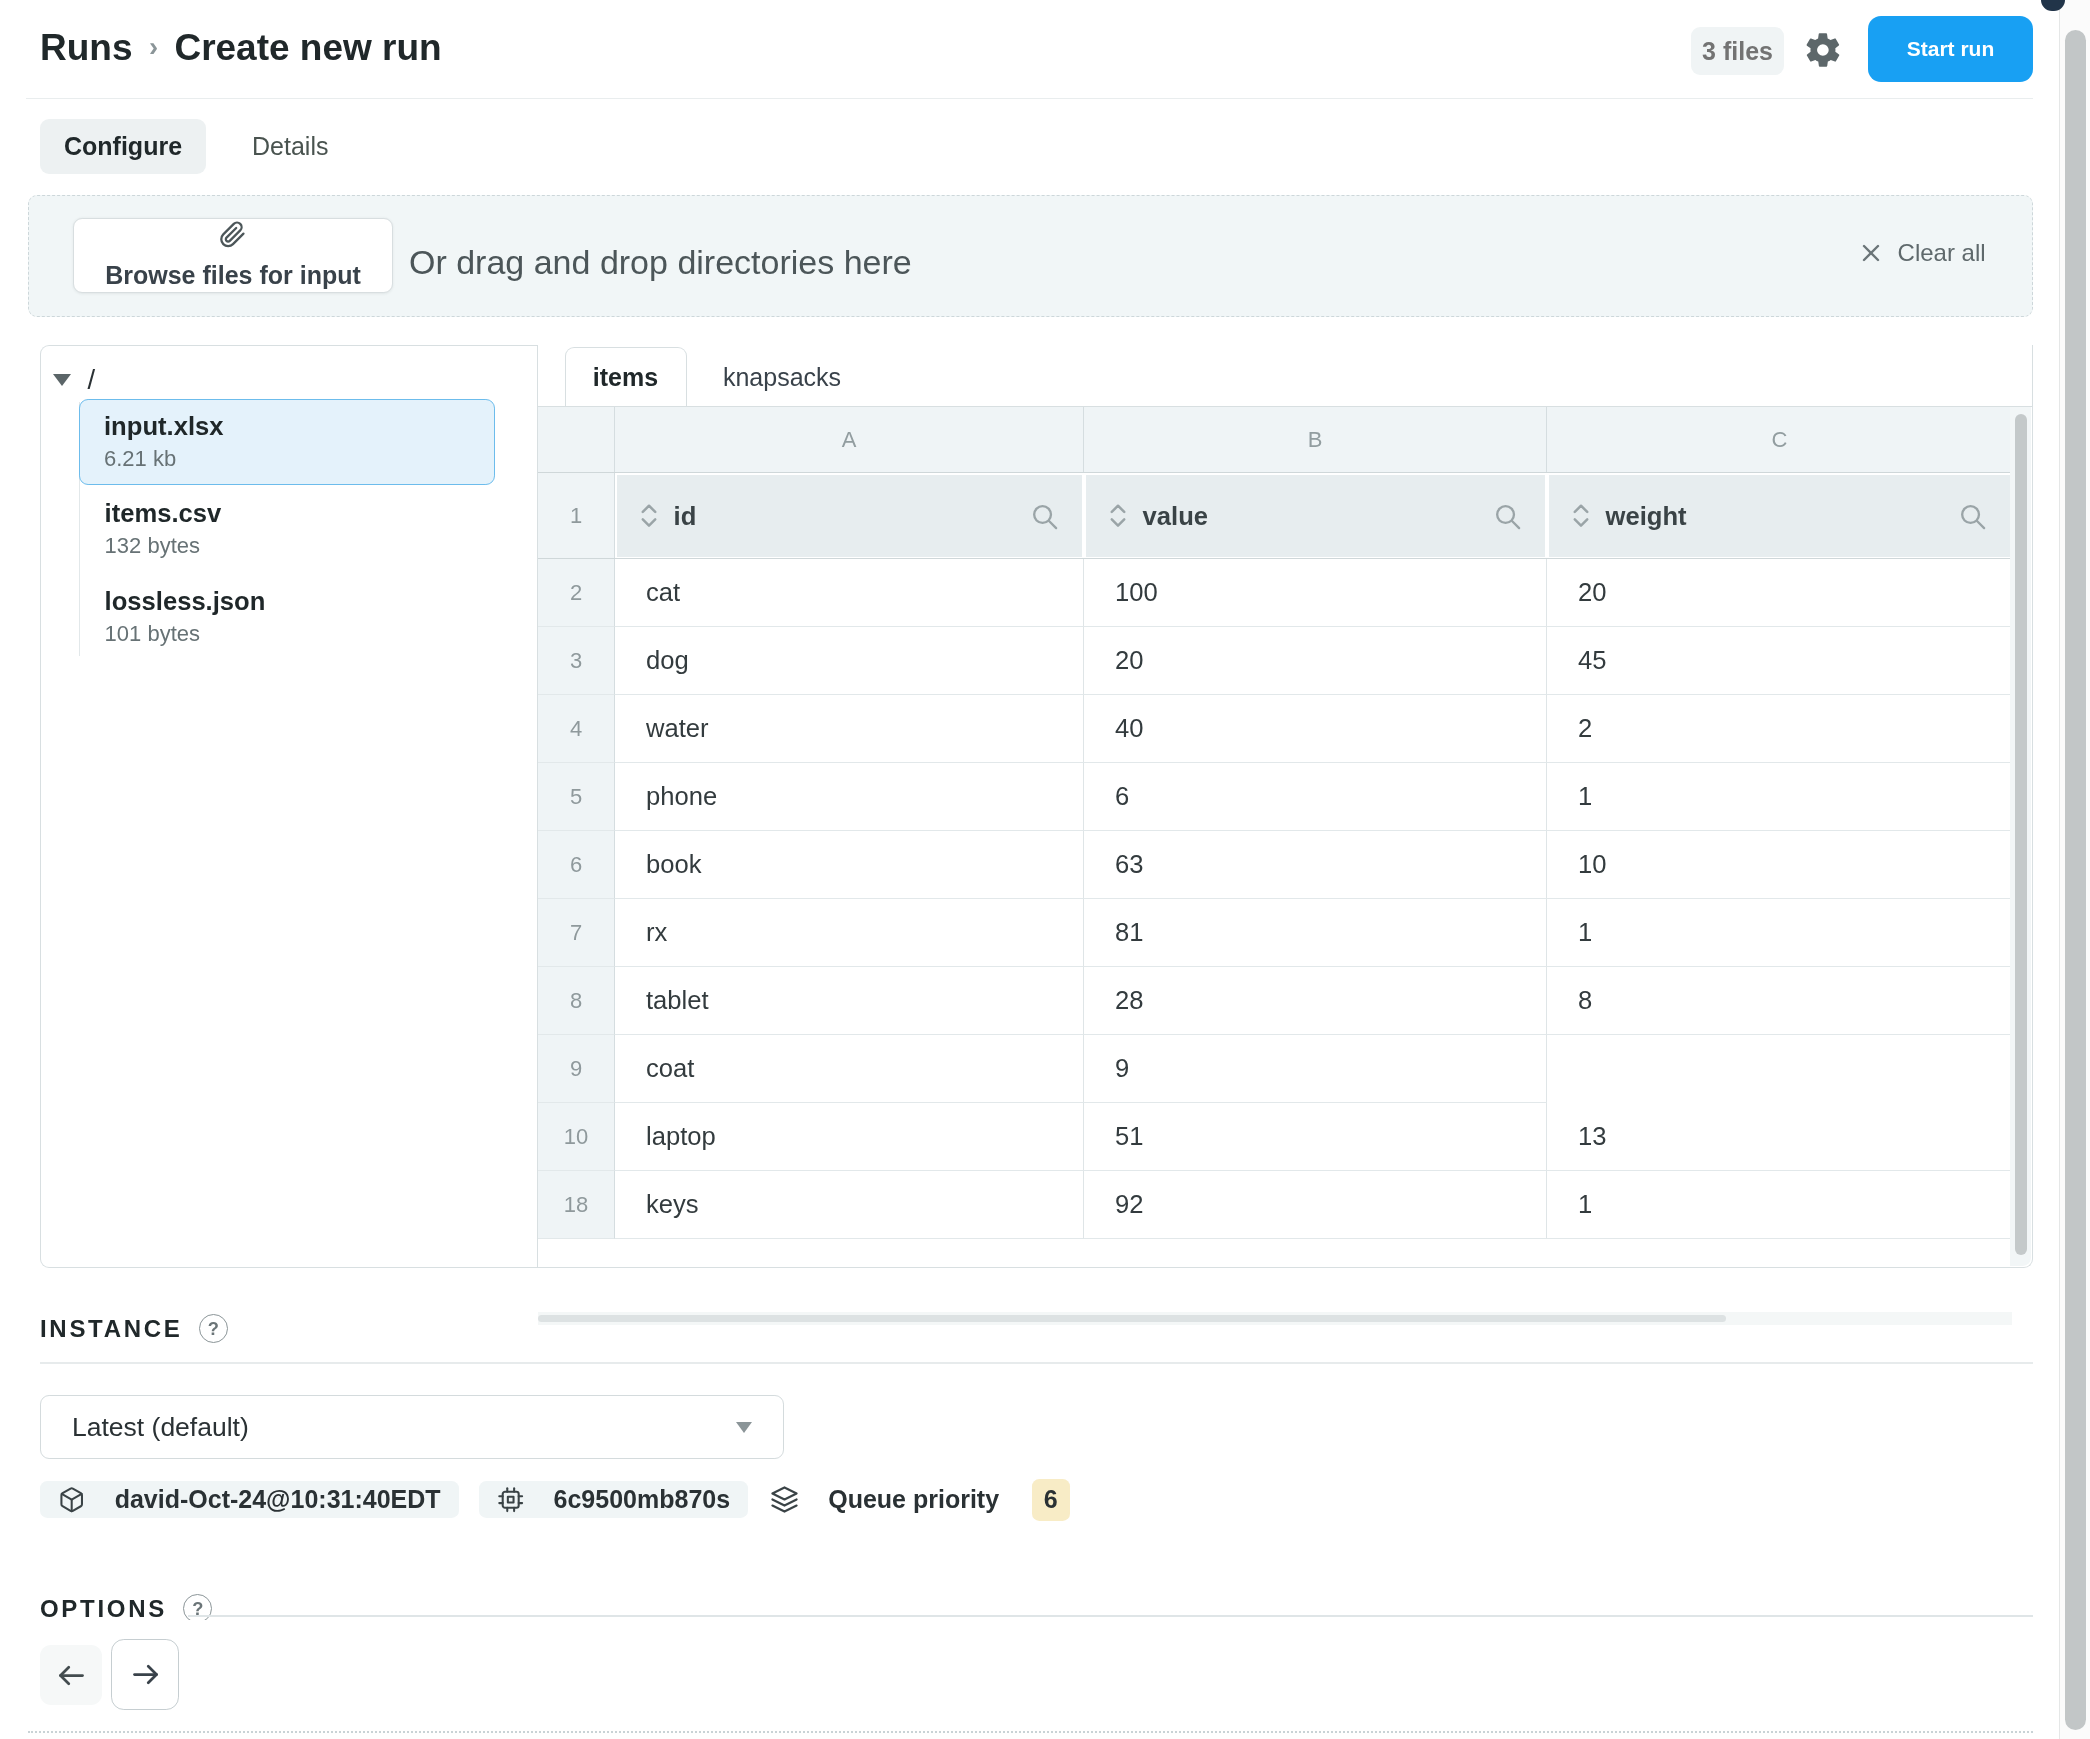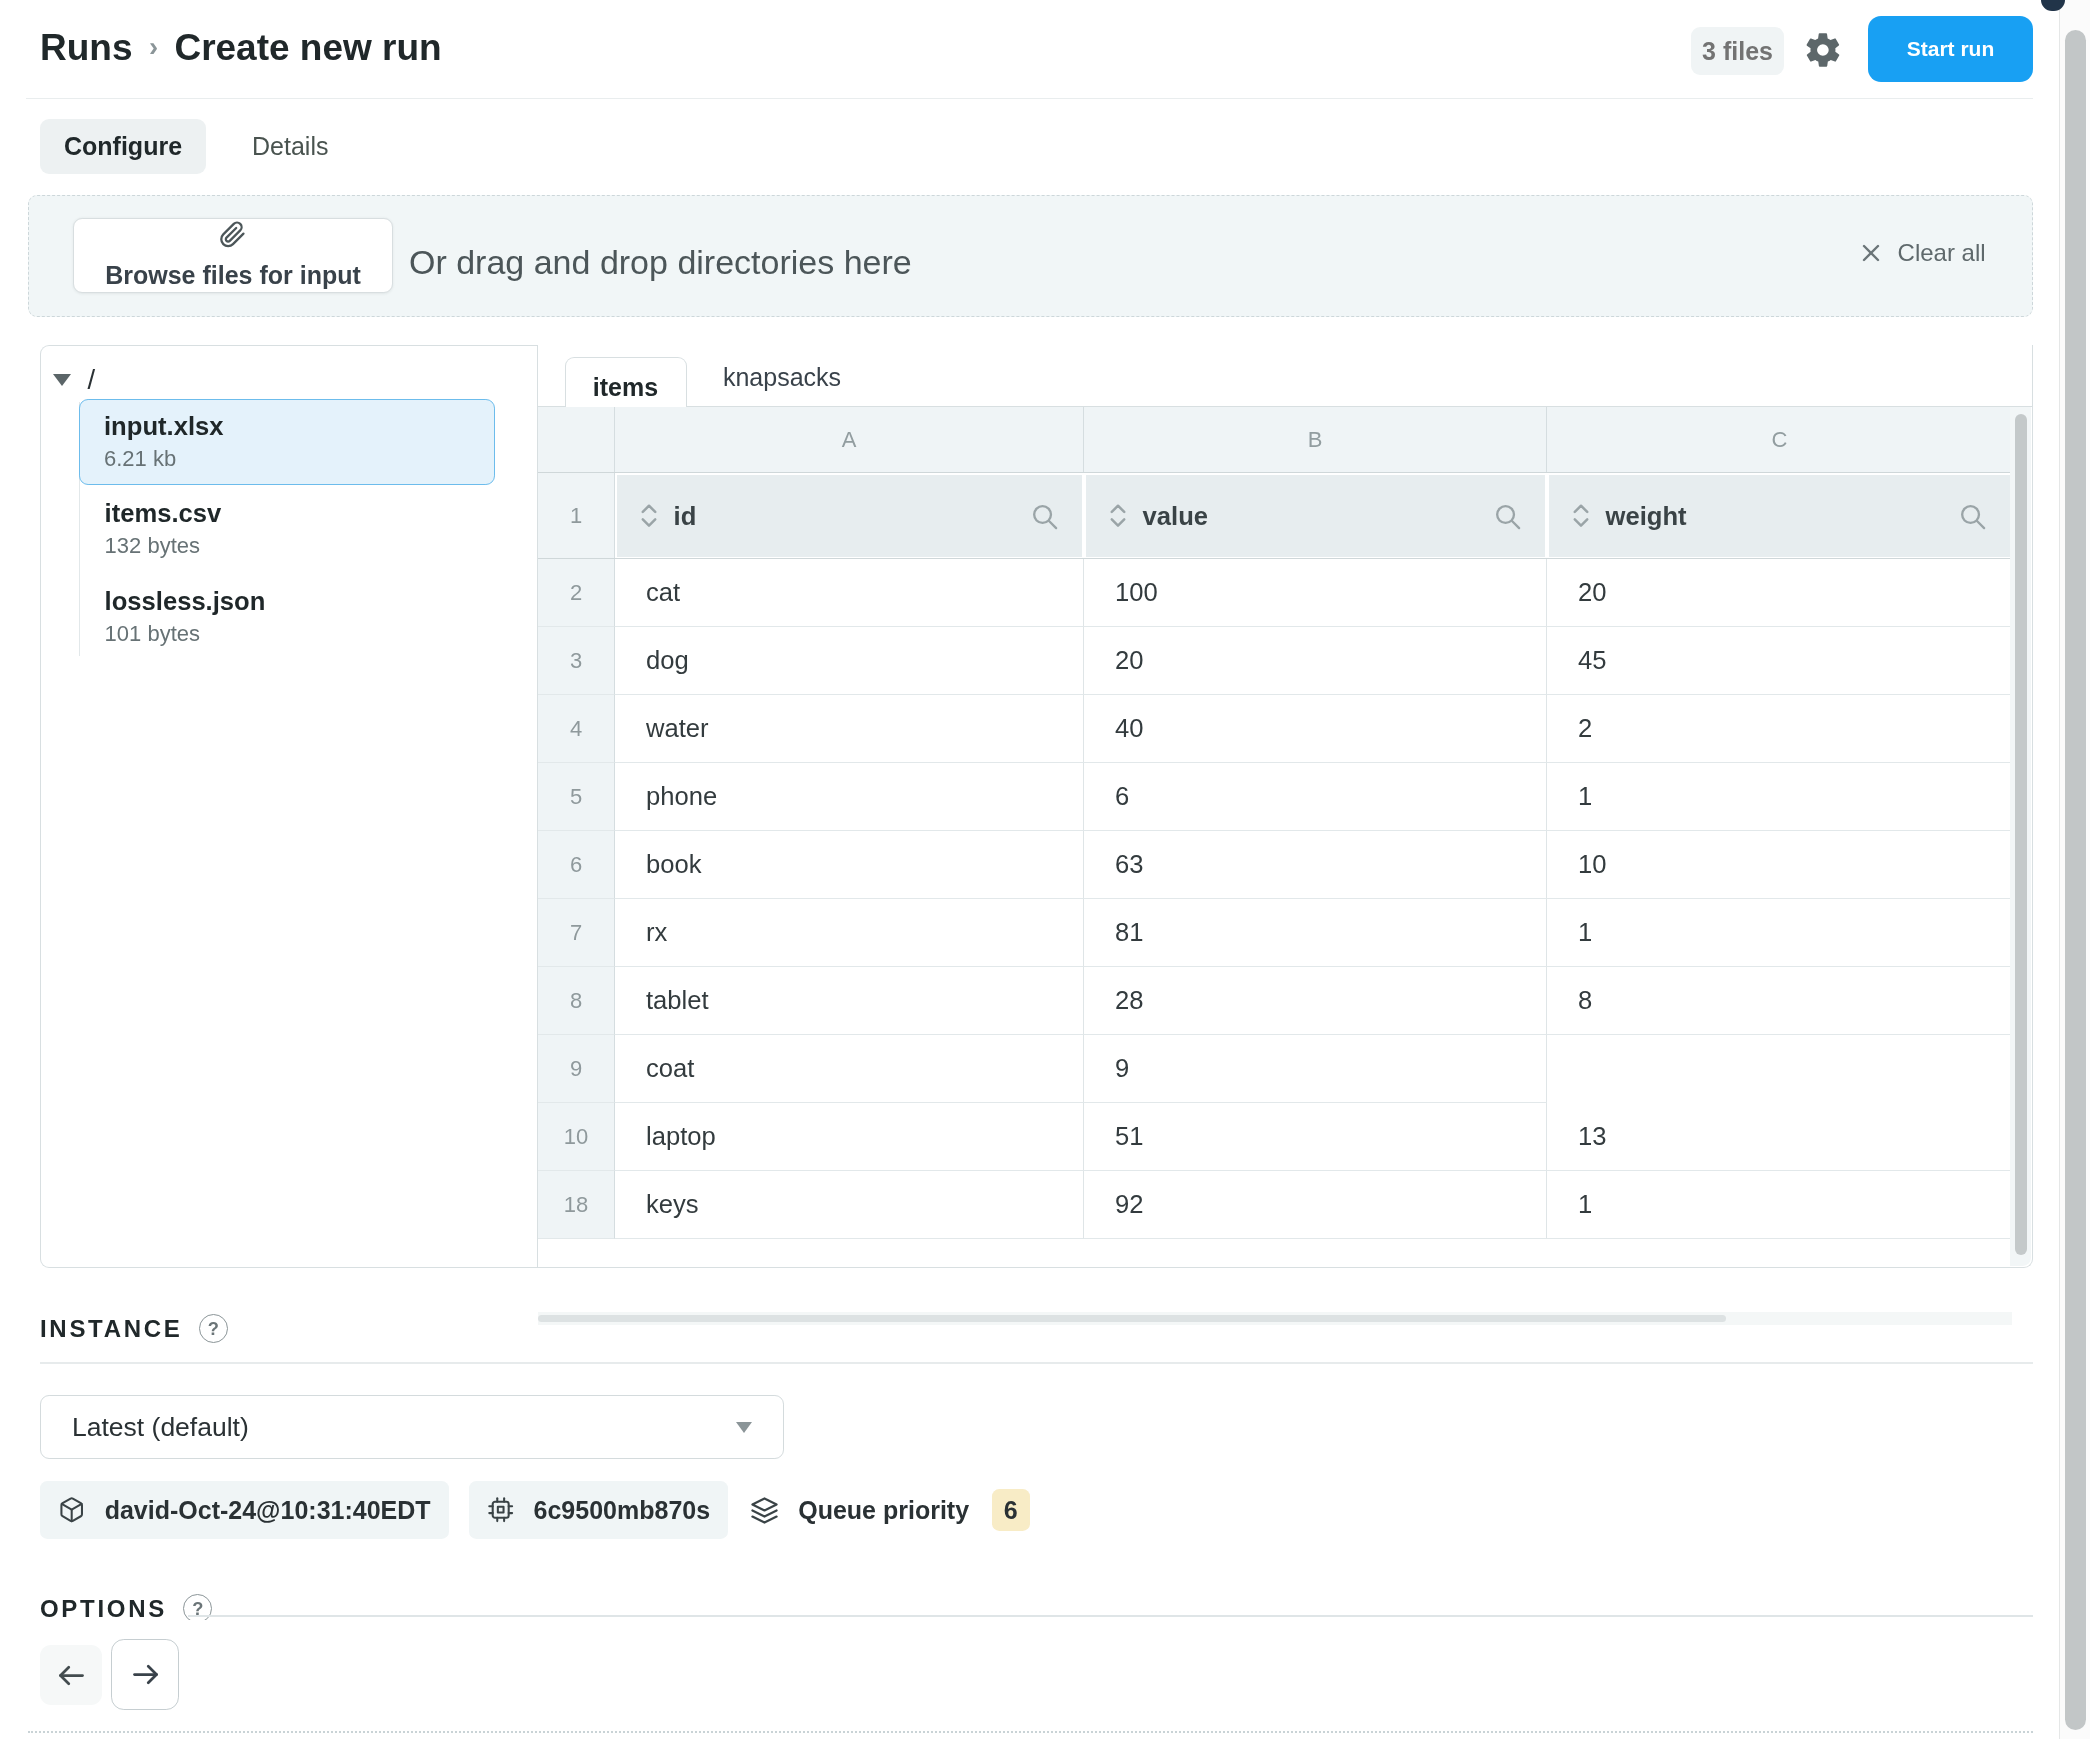--- a/index.html
+++ b/index.html
@@ -53,21 +53,21 @@
     border-top:12px solid #5b6568; display:inline-block; }
   .guide-line { left:79px; top:402px; width:0.9px; height:254px; background:#e2e8ea; }
   .file-list { left:79px; top:399px; width:416px; }
   .file-item { padding:12px 25.6px 13.7px; cursor:pointer; background:transparent; }
   .file-item.selected { background:#e4f2fb; border:1.8px solid #6cbcec; border-radius:9.1px; padding:10px 24px 12px; }
   .file-item .fname { font-size:25.6px; font-weight:bold; color:#1f2729; line-height:33px; }
   .file-item .fsize { font-size:22px; color:#67727 5; color:#677275; line-height:27.4px; margin-top:1.8px; }
 
   
   .sheet-tabbar { position:absolute; left:0; top:0; width:1495px; height:62px; border-bottom:0.9px solid #d8dfe1; }
-  .sheet-tab-active { position:absolute; left:26.5px; top:12px; width:122px; height:59px; background:#fff;
+  .sheet-tab-active { position:absolute; left:26.5px; top:2px; width:122px; height:59px; background:#fff;
     border:0.9px solid #d8dfe1; border-bottom:none; border-radius:9.1px 9.1px 0 0;
     display:flex; align-items:center; justify-content:center; font-size:25px; font-weight:bold; color:#20282a; cursor:pointer; }
   .sheet-tab { position:absolute; left:171px; top:3.7px; width:146px; height:57px;
     display:flex; align-items:center; justify-content:center; font-size:25px; color:#39424a; cursor:pointer; }
 
   
   .grid { position:absolute; left:0; top:62px; width:1474px; }
   .lrow { display:flex; height:66px; border-bottom:0.9px solid #cfd7d9; }
   .lrow .lc { background:#eff4f6; display:flex; align-items:center; justify-content:center;
     font-size:22px; color:#929da0; border-right:0.9px solid #d5dde0; }
@@ -103,22 +103,22 @@
     font-size:18.3px; font-weight:bold; color:#6b7578; letter-spacing:0; }
   .instance-label { left:40px; top:1314px; }
   .instance-divider { left:40px; top:1362px; width:1993px; height:1.8px; background:#e7ebec; }
   .instance-select { left:40px; top:1395px; width:744px; height:64px; background:#fff;
     border:0.9px solid #d4dbdd; border-radius:9.1px; display:flex; align-items:center;
     padding:0 31px; font-size:26.5px; color:#2a3134; cursor:pointer; }
   .instance-select .spacer { flex:1; }
   .sel-caret { width:0; height:0; border-left:8.2px solid transparent; border-right:8.2px solid transparent;
     border-top:11px solid #8b9598; }
   .badges { left:40px; top:1481px; display:flex; align-items:center; gap:20px; }
-  .badge { height:58px; background:#f0f5f6; border-radius:7.3px; display:flex; align-items:center;
-    gap:19px; padding:0 18.3px; font-size:25px; font-weight:600; color:#2a3134; }
+  .badge { height:37px; background:#f0f5f6; border-radius:7.3px; display:flex; align-items:center;
+    gap:29px; padding:0 18.3px; font-size:25px; font-weight:600; color:#2a3134; }
   .badge.plain { background:transparent; padding:0 1.8px; }
   .badge-val { width:38px; height:42px; background:#f8ecc6; border-radius:7.3px; margin-left:3.7px;
     display:flex; align-items:center; justify-content:center; font-size:25px; font-weight:bold; color:#2a3134; }
 
   
   .options-clip { left:40px; top:1594px; height:26.5px; overflow:hidden; }
   .options-divider { left:188px; top:1615px; width:1845px; height:1.8px; background:#dfe5e7; }
   .footer { left:0; top:1620px; width:2059px; height:120px; background:#fff; }
   .nav-back { position:absolute; left:40px; top:25px; width:62px; height:60px; background:#f6f8f8;
     border:none; border-radius:11px; display:flex; align-items:center; justify-content:center; cursor:pointer; }

